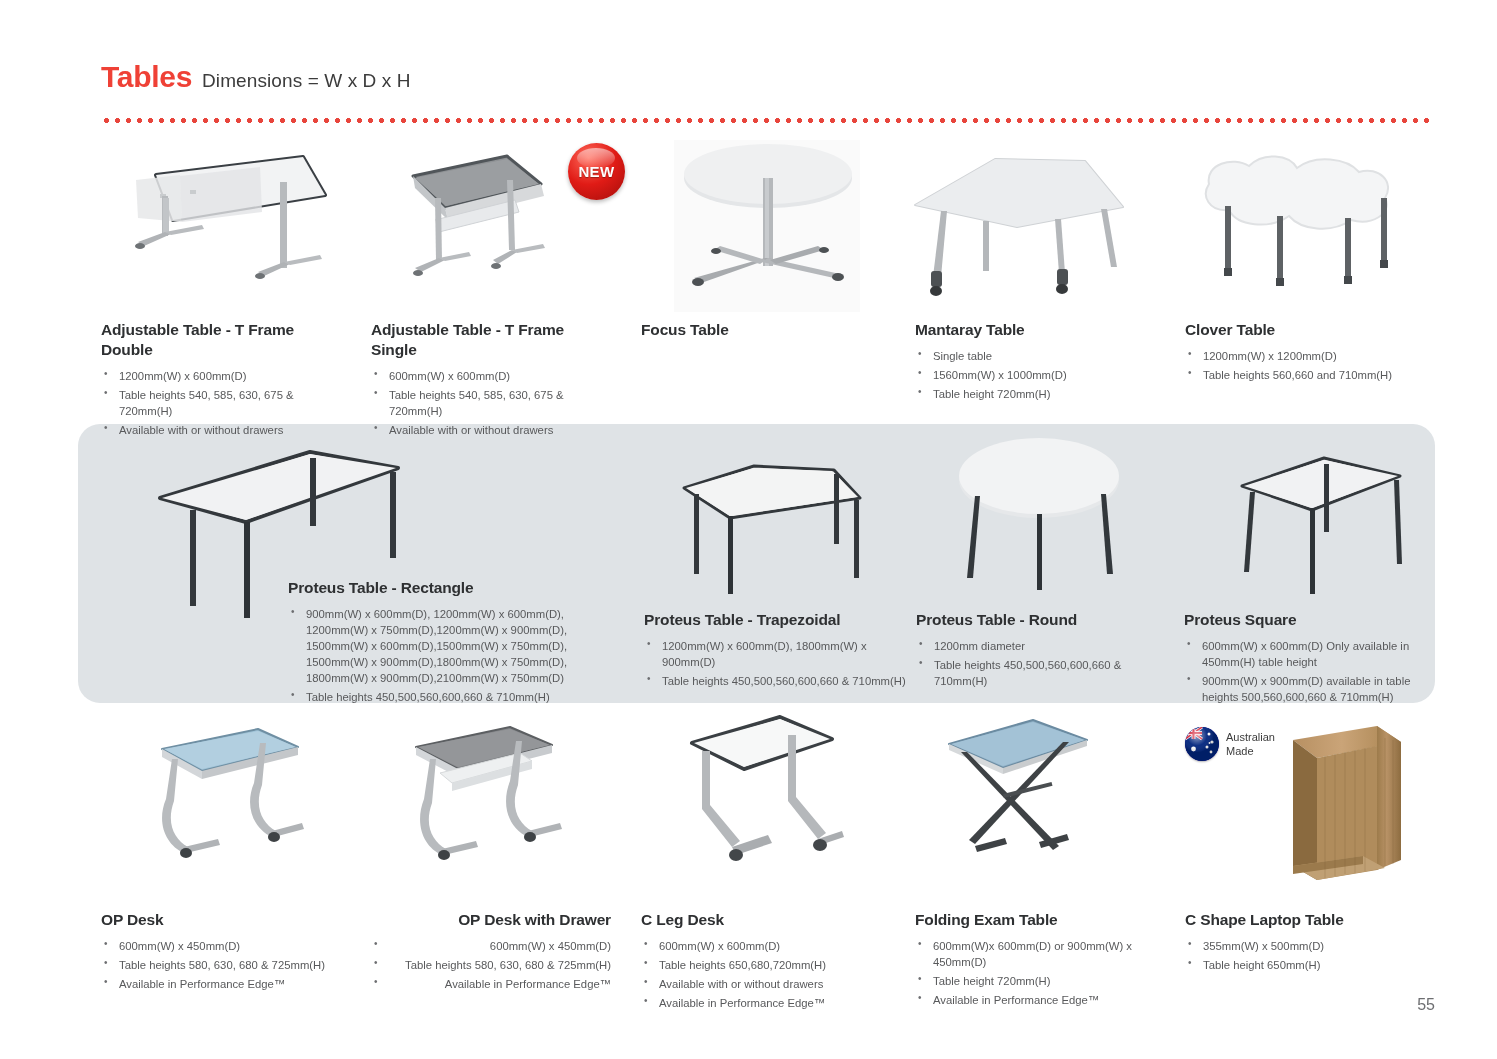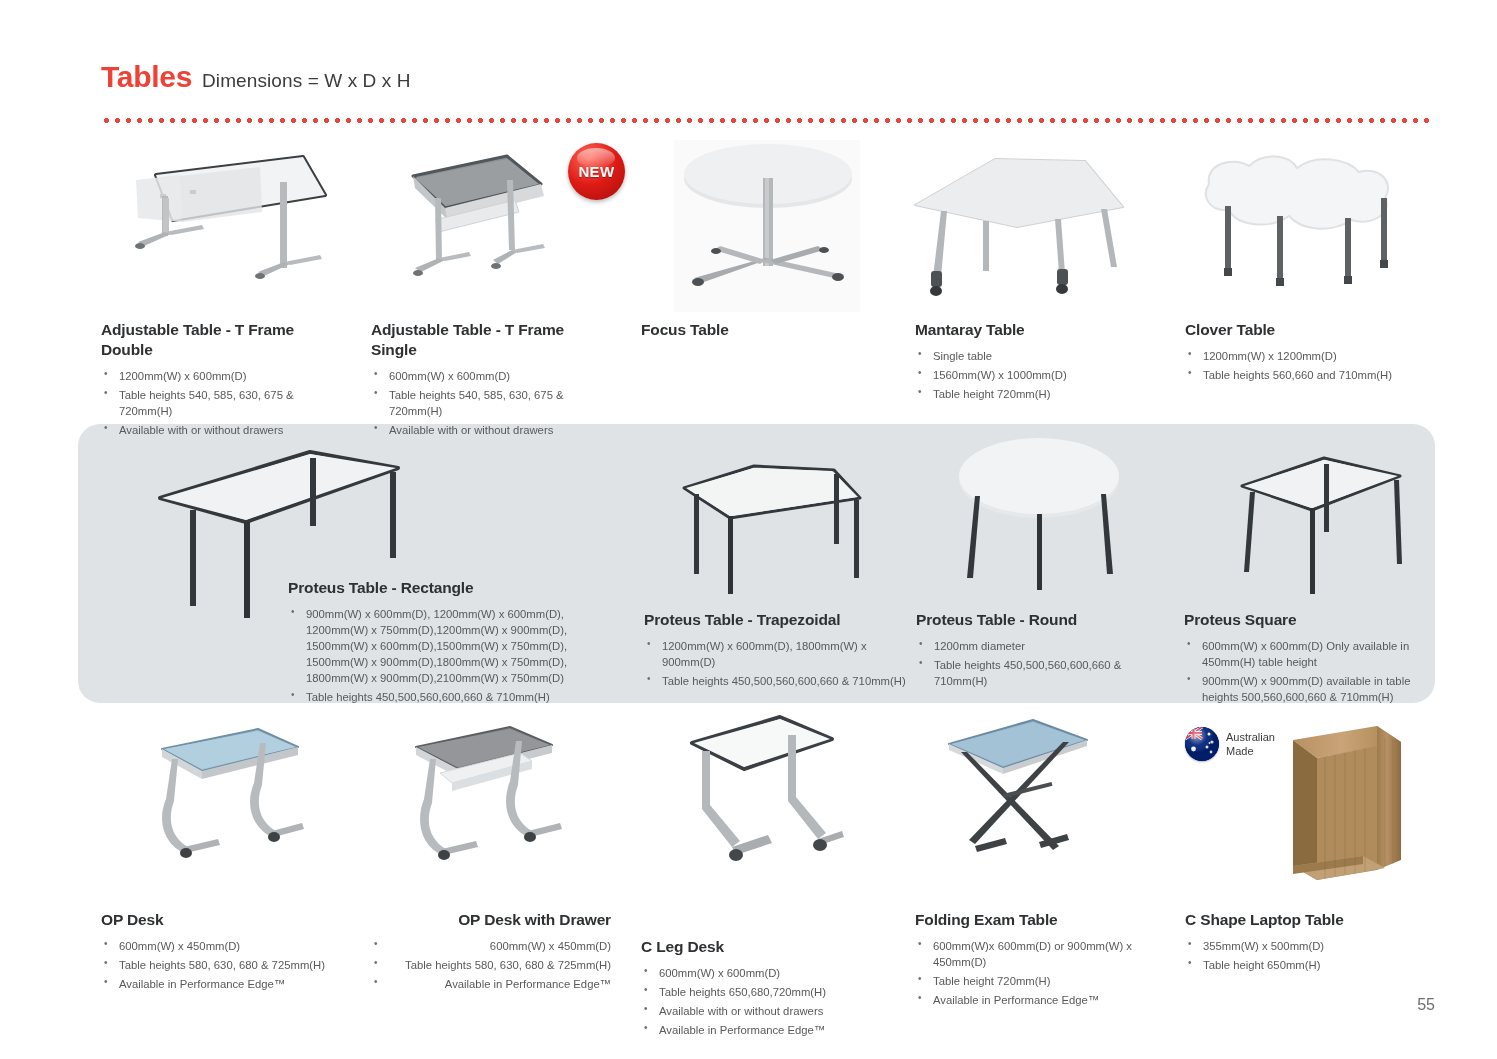--- a/index.html
+++ b/index.html
@@ -523,21 +523,21 @@
 
 <div class="product" style="left:371px;top:910px;width:240px;text-align:right;">
   <h3 class="product-title">OP Desk with Drawer</h3>
   <ul class="bullets">
     <li>600mm(W) x 450mm(D)</li>
     <li>Table heights 580, 630, 680 &amp; 725mm(H)</li>
     <li>Available in Performance Edge™</li>
   </ul>
 </div>
 
-<div class="product" style="left:641px;top:910px;width:250px;margin-top:27px;">
+<div class="product" style="left:641px;top:910px;width:250px;">
   <h3 class="product-title">C Leg Desk</h3>
   <ul class="bullets">
     <li>600mm(W) x 600mm(D)</li>
     <li>Table heights 650,680,720mm(H)</li>
     <li>Available with or without drawers</li>
     <li>Available in Performance Edge™</li>
   </ul>
 </div>
 
 <div class="product" style="left:915px;top:910px;width:245px;">

